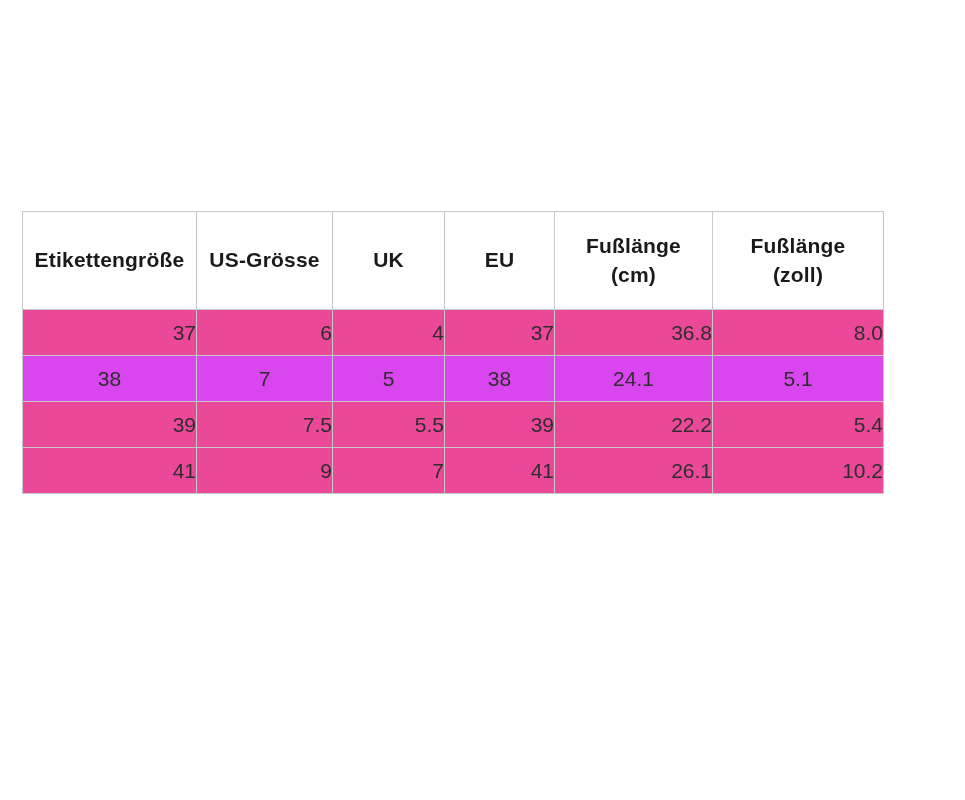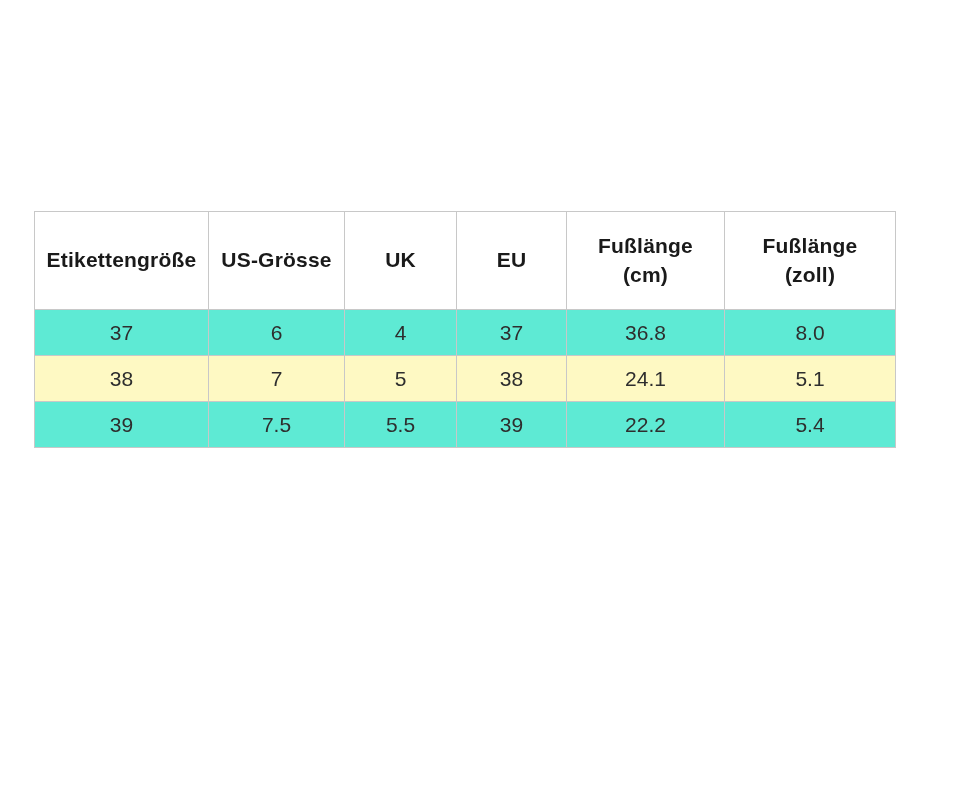--- a/index.html
+++ b/index.html
@@ -9,21 +9,21 @@
   }
   body {
     width: 965px;
     height: 800px;
     position: relative;
     font-family: "Liberation Sans", "DejaVu Sans", sans-serif;
     overflow: hidden;
   }
   .table-wrap {
     position: absolute;
-    left: 34px;
+    left: 22px;
     top: 211px;
     width: 861px;
   }
   table.size-table {
     border-collapse: collapse;
     table-layout: fixed;
     width: 861px;
   }
   table.size-table th,
   table.size-table td {
@@ -39,24 +39,25 @@
     color: #1a1a1a;
     background: #ffffff;
     line-height: 1.35;
     letter-spacing: 0.2px;
   }
   table.size-table td {
     height: 45px;
     font-size: 21px;
     font-weight: normal;
     color: #2e2e2e;
-    background: #fef9c3;
+    background: #d946ef;
   }
   table.size-table tr.striped td {
-    background: #5eead4;
+    background: #ec4899;
+    text-align: right;
   }
   col.c0 { width: 174px; }
   col.c1 { width: 136px; }
   col.c2 { width: 112px; }
   col.c3 { width: 110px; }
   col.c4 { width: 158px; }
   col.c5 { width: 171px; }
 </style>
 </head>
 <body>
@@ -99,15 +100,23 @@
           <td>5.1</td>
         </tr>
         <tr class="striped">
           <td>39</td>
           <td>7.5</td>
           <td>5.5</td>
           <td>39</td>
           <td>22.2</td>
           <td>5.4</td>
         </tr>
+        <tr class="striped">
+          <td>41</td>
+          <td>9</td>
+          <td>7</td>
+          <td>41</td>
+          <td>26.1</td>
+          <td>10.2</td>
+        </tr>
       </tbody>
   </table>
 </div>
 
 </body></html>

